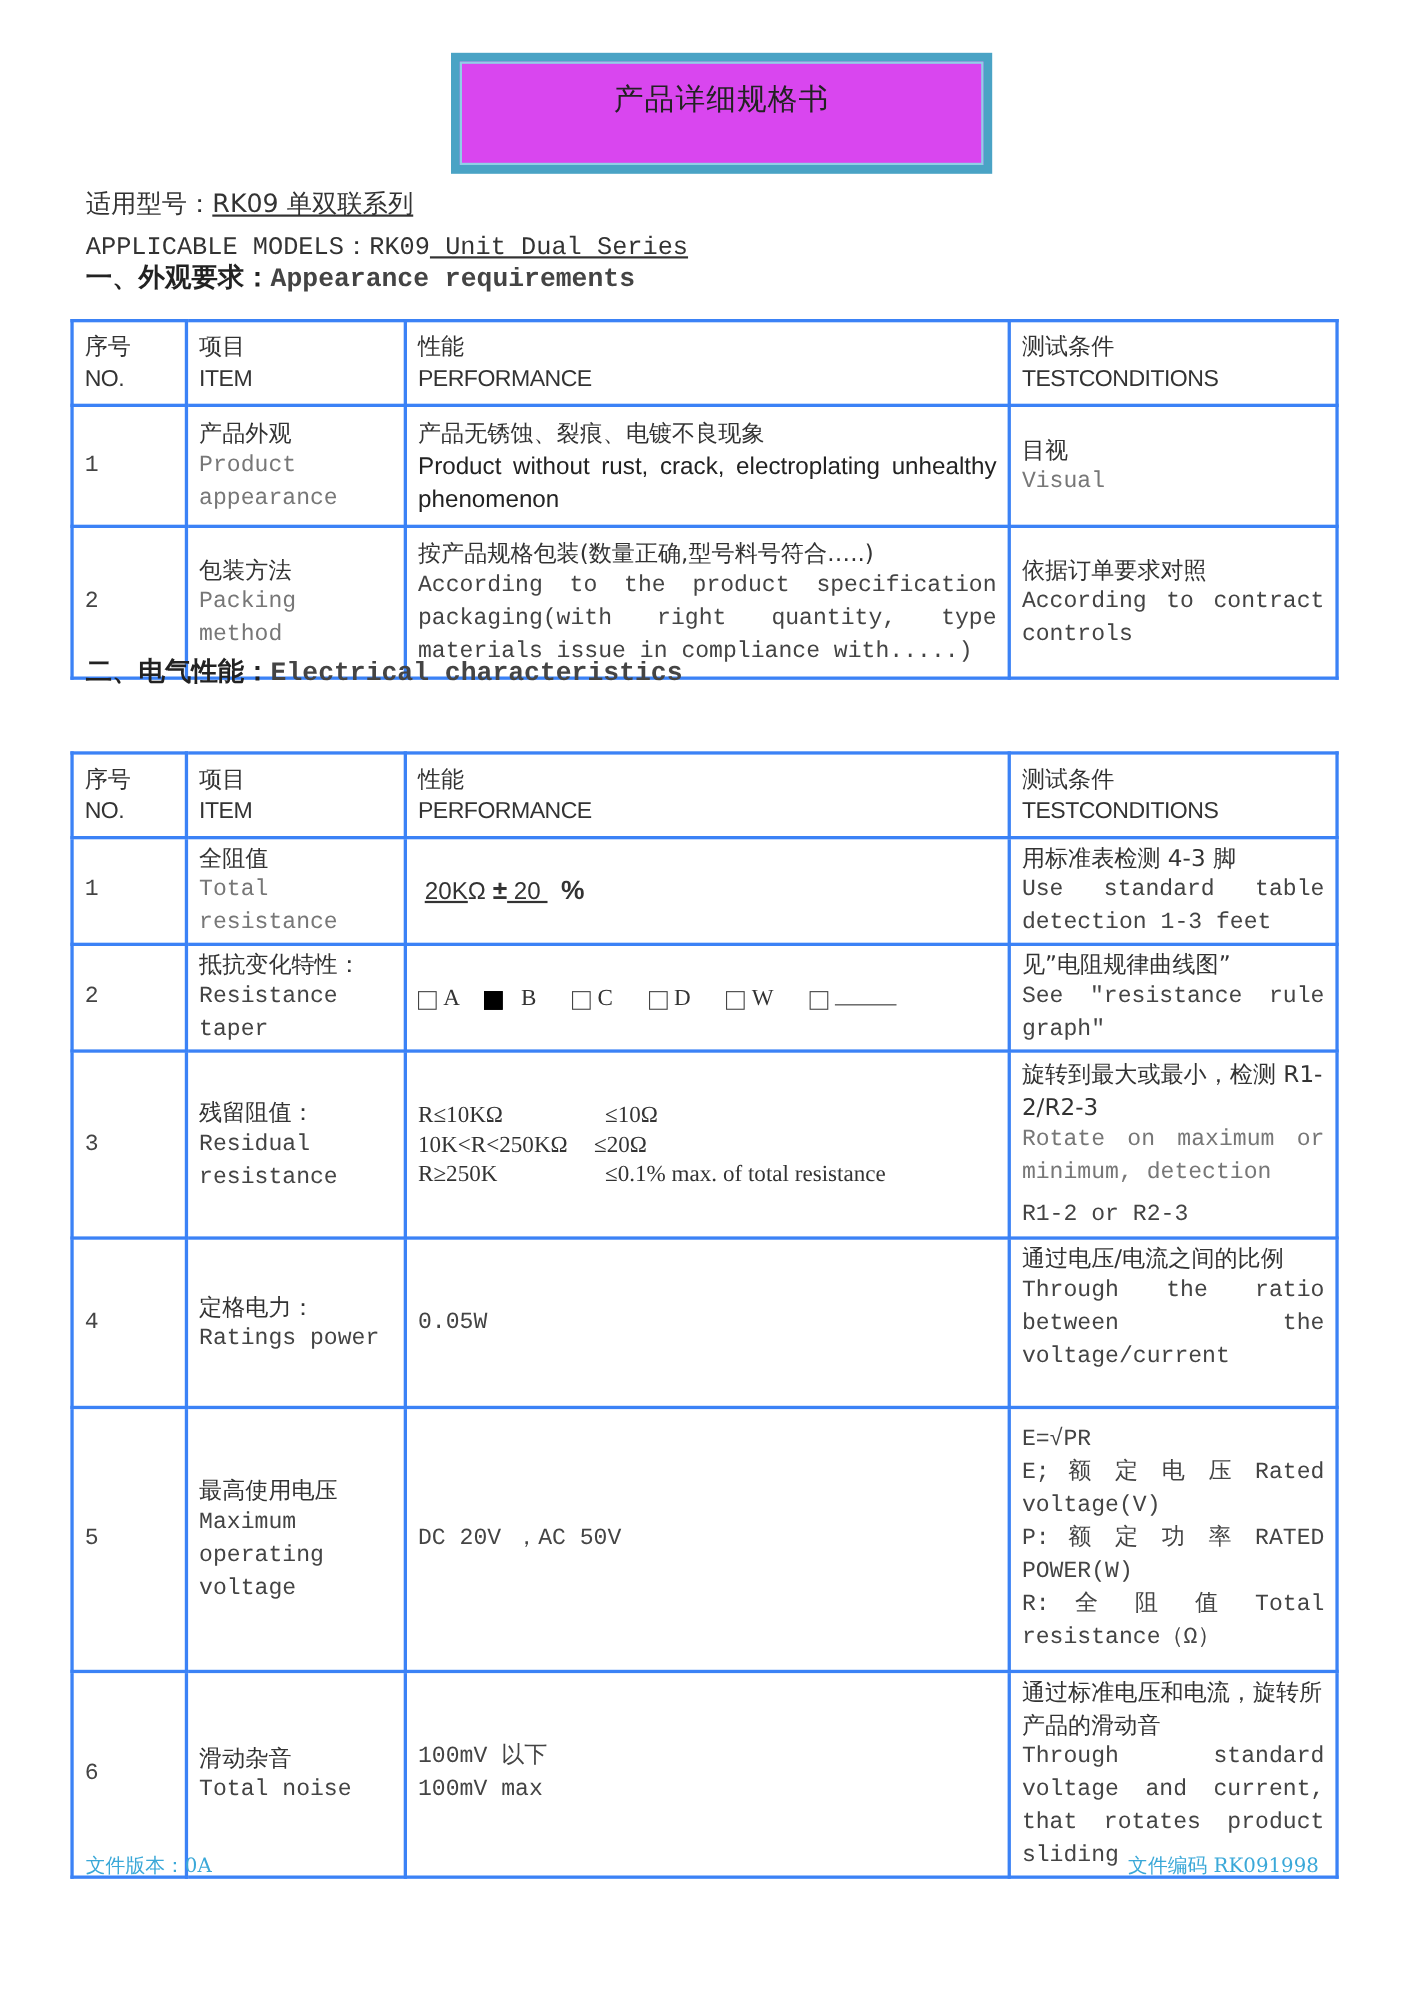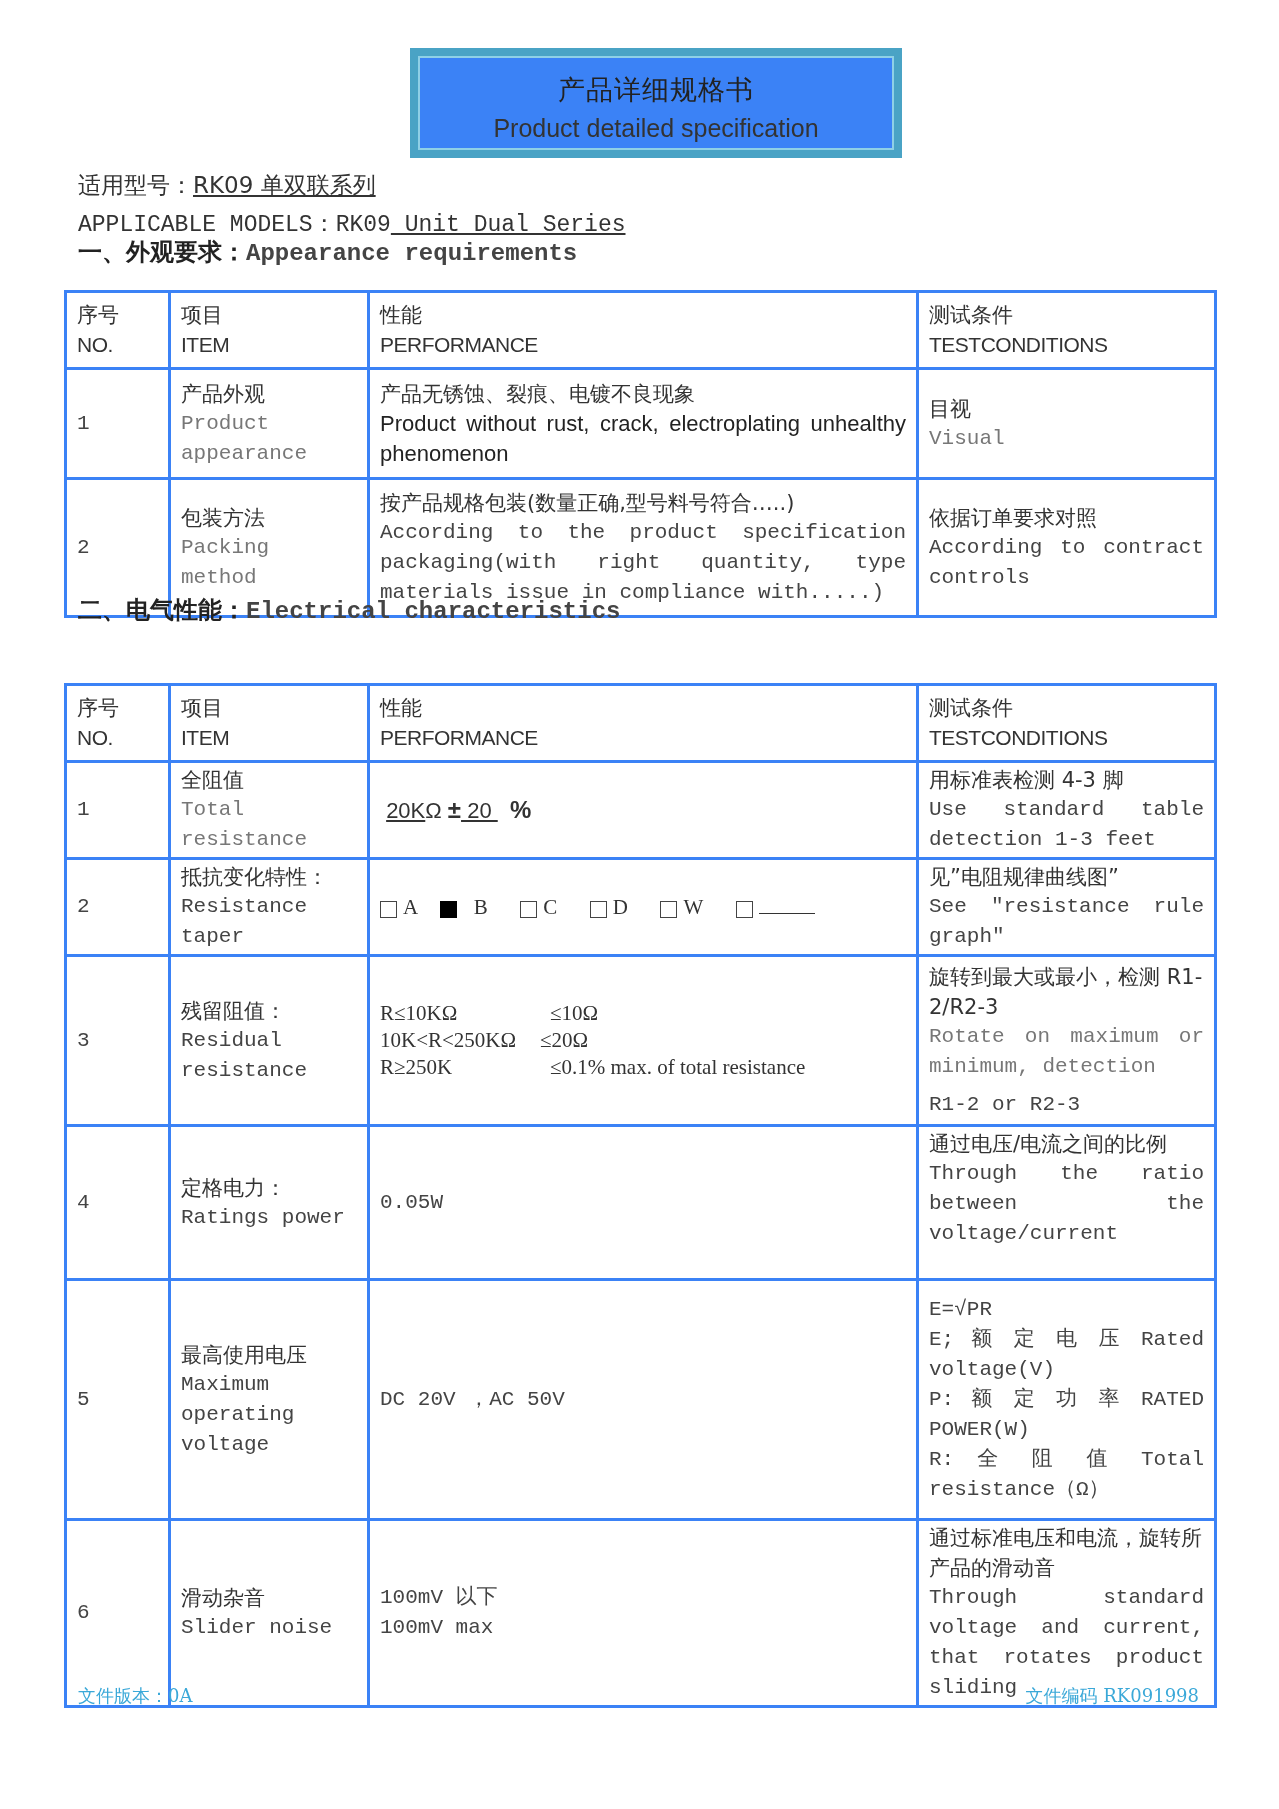--- a/index.html
+++ b/index.html
@@ -1,20 +1,20 @@
 <!DOCTYPE html>
 <html><head>
 <meta charset="utf-8">
 <style>
   html, body { margin: 0; padding: 0; background: #ffffff; }
   body { width: 1279px; height: 1809px; position: relative; overflow: hidden;
          font-family: "DejaVu Serif", "Liberation Serif", serif; color: #222; }
   .title-box { position: absolute; left: 410px; top: 48px; width: 492px; height: 110px;
                background: #4aa3c5; box-sizing: border-box; padding: 8px; }
-  .title-inner { width: 100%; height: 100%; background: #3b82f6; box-sizing: border-box;
+  .title-inner { width: 100%; height: 100%; background: #d946ef; box-sizing: border-box;
                  border: 2px solid #8fd0e6; text-align: center; }
   .title-cn { font-family: "DejaVu Sans", sans-serif; font-size: 27px; padding-top: 14px; color: #222; letter-spacing: 1px; }
   .title-en { font-family: "Liberation Sans", sans-serif; font-size: 25px; margin-top: 6px; color: #333; }
 
   .line { position: absolute; left: 78px; font-size: 23px; color: #333; white-space: nowrap; }
   .line u { text-decoration: underline; }
   .model-cn { top: 170px; font-family: "DejaVu Sans", sans-serif; }
   .model-en { top: 196px; font-family: "Liberation Mono", monospace; font-size: 23px; margin-top: 12px; }
   .section { position: absolute; left: 78px; font-weight: bold; font-size: 24px; color: #222; white-space: nowrap;
              font-family: "DejaVu Sans", sans-serif; }
@@ -54,21 +54,20 @@
             font-family: "DejaVu Serif", serif; }
   .footer.left { left: 78px; }
   .footer.right { right: 80px; }
 </style>
 </head>
 <body>
 
 <div class="title-box">
   <div class="title-inner">
     <div class="title-cn">产品详细规格书</div>
-    <div class="title-en">Product detailed specification</div>
   </div>
 </div>
 
 <div class="line model-cn">
   <span>适用型号：</span><u>RK09 单双联系列</u>
 </div>
 <div class="line model-en">
   <span>APPLICABLE MODELS：RK09</span><u> Unit Dual Series</u>
 </div>
 
@@ -278,21 +277,21 @@
       <span class="en just">R: 全 阻 值 Total resistance（Ω）</span>
     </td>
   </tr>
 
   <tr style="height:154px">
     <td>
           <span class="en">6</span>
         </td>
     <td>
           <span class="cn">滑动杂音</span>
-          <span class="en">Slider noise</span>
+          <span class="en">Total noise</span>
         </td>
     <td>
           <span class="en">100mV 以下</span>
           <span class="en">100mV max</span>
         </td>
     <td>
           <span class="cn">通过标准电压和电流，旋转所产品的滑动音</span>
           <span class="en just">Through standard voltage and current, that rotates product sliding</span>
         </td>
   </tr>

